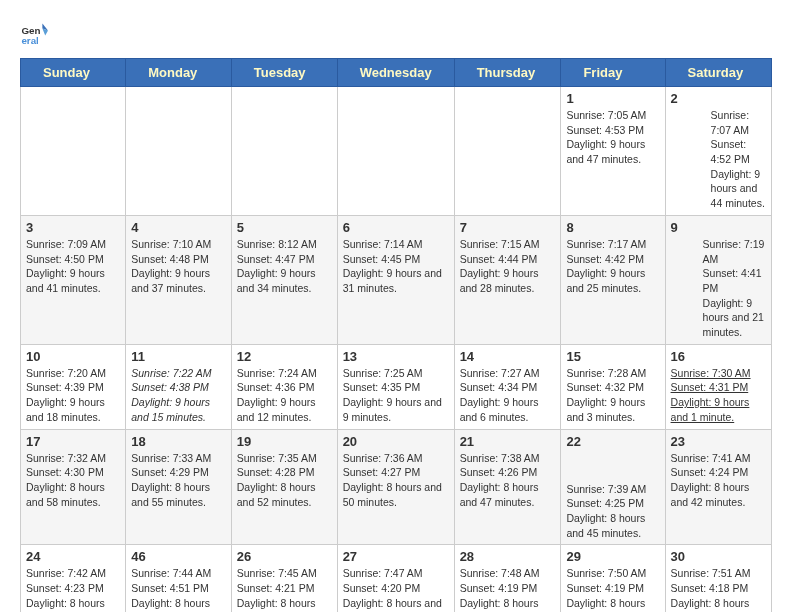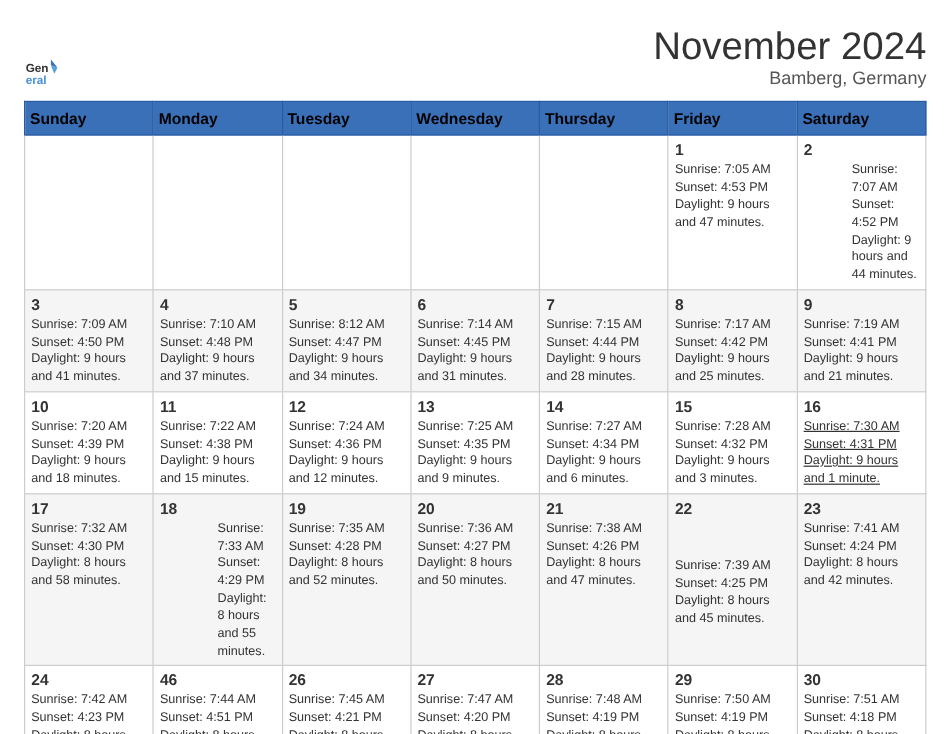--- a/index.html
+++ b/index.html
@@ -37,22 +37,22 @@
       font-size: 15px;
       color: #555;
     }
     .calendar {
       width: 100%;
       border-collapse: collapse;
       border: 1px solid #ccc;
     }
     .calendar th {
       background: #3a70b8;
-      color: #000000;
-      padding: 6px 4px;
+      color: #fef9c3;
+      padding: 6px 22px;
       font-size: 13px;
       text-align: left;
       border: 1px solid #2a5a9f;
     }
     .calendar td {
       vertical-align: top;
       border: 1px solid #ccc;
       padding: 4px 5px;
       width: calc(100% / 7);
       height: 85px;
@@ -83,24 +83,20 @@
 
 <div class="header">
   <div class="logo">
     <svg class="logo-icon" viewBox="0 0 40 40" xmlns="http://www.w3.org/2000/svg">
       <text x="2" y="20" font-size="14" font-weight="bold" fill="#333">Gen</text>
       <text x="2" y="34" font-size="14" font-weight="bold" fill="#4a90d9">eral</text>
       <polygon points="32,5 40,15 32,12" fill="#3a70b8"></polygon>
       <polygon points="32,12 40,15 36,22" fill="#5a9fd8"></polygon>
     </svg>
   </div>
-  <div class="title-block">
-    <div class="month-title">November 2024</div>
-    <div class="location">Bamberg, Germany</div>
-  </div>
 </div>
 
 <table class="calendar">
   <thead>
     <tr>
     <th>Sunday</th>
         <th>Monday</th>
         <th>Tuesday</th>
         <th>Wednesday</th>
         <th>Thursday</th>
@@ -160,35 +156,35 @@
 Daylight: 9 hours and 28 minutes.</div>
         </td>
         <td>
           <span class="day-number">8</span>
           <div class="day-info" style="white-space: pre-line;">Sunrise: 7:17 AM
 Sunset: 4:42 PM
 Daylight: 9 hours and 25 minutes.</div>
         </td>
         <td>
           <span class="day-number">9</span>
-          <div class="day-info" style="white-space: pre-line;">Sunrise: 7:19 AM
+          <div class="day-info" style="white-space: pre-line; margin-left: 32px;">Sunrise: 7:19 AM
 Sunset: 4:41 PM
 Daylight: 9 hours and 21 minutes.</div>
         </td>
       </tr>
       <tr>
         <td>
           <span class="day-number">10</span>
           <div class="day-info" style="white-space: pre-line;">Sunrise: 7:20 AM
 Sunset: 4:39 PM
 Daylight: 9 hours and 18 minutes.</div>
         </td>
         <td>
           <span class="day-number">11</span>
-          <div class="day-info" style="white-space: pre-line;">Sunrise: 7:22 AM
+          <div class="day-info" style="white-space: pre-line; font-style: italic;">Sunrise: 7:22 AM
 Sunset: 4:38 PM
 Daylight: 9 hours and 15 minutes.</div>
         </td>
         <td>
           <span class="day-number">12</span>
           <div class="day-info" style="white-space: pre-line;">Sunrise: 7:24 AM
 Sunset: 4:36 PM
 Daylight: 9 hours and 12 minutes.</div>
         </td>
         <td>
@@ -218,21 +214,21 @@
       </tr>
       <tr>
         <td>
           <span class="day-number">17</span>
           <div class="day-info" style="white-space: pre-line;">Sunrise: 7:32 AM
 Sunset: 4:30 PM
 Daylight: 8 hours and 58 minutes.</div>
         </td>
         <td>
           <span class="day-number">18</span>
-          <div class="day-info" style="white-space: pre-line; margin-left: 48px;">Sunrise: 7:33 AM
+          <div class="day-info" style="white-space: pre-line;">Sunrise: 7:33 AM
 Sunset: 4:29 PM
 Daylight: 8 hours and 55 minutes.</div>
         </td>
         <td>
           <span class="day-number">19</span>
           <div class="day-info" style="white-space: pre-line;">Sunrise: 7:35 AM
 Sunset: 4:28 PM
 Daylight: 8 hours and 52 minutes.</div>
         </td>
         <td>

